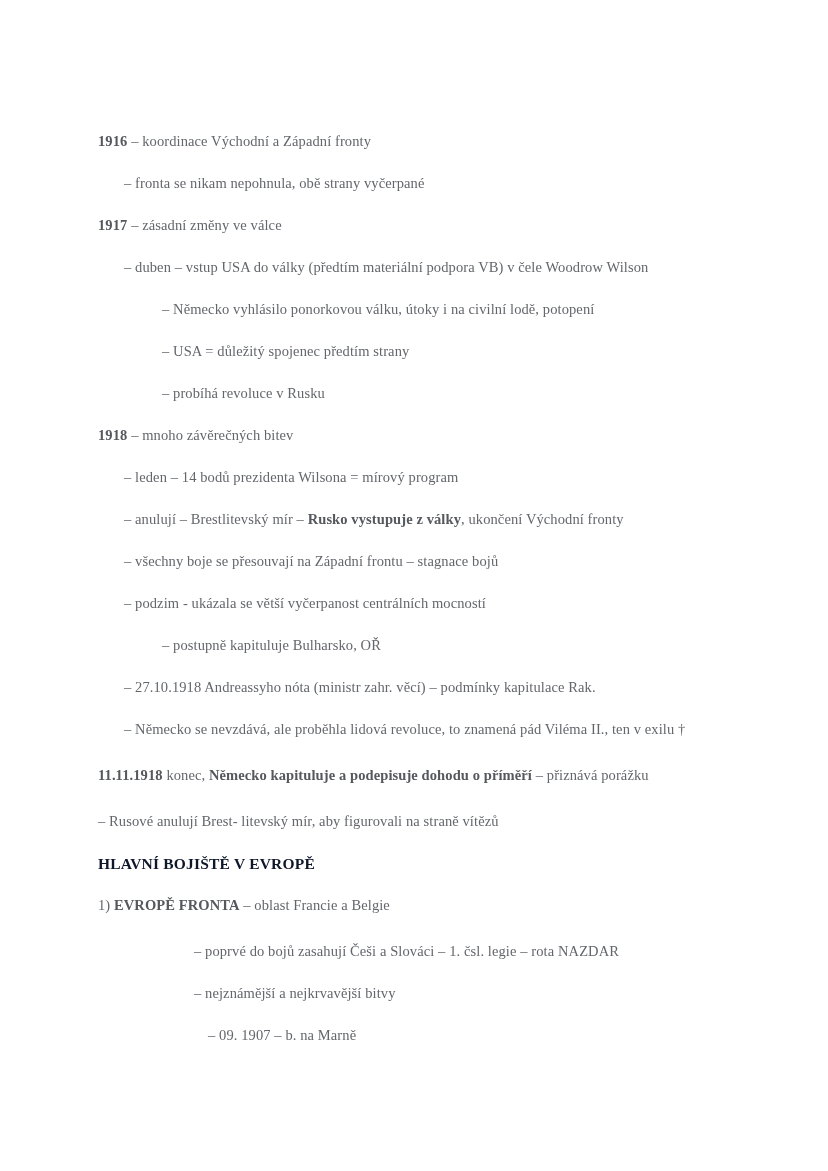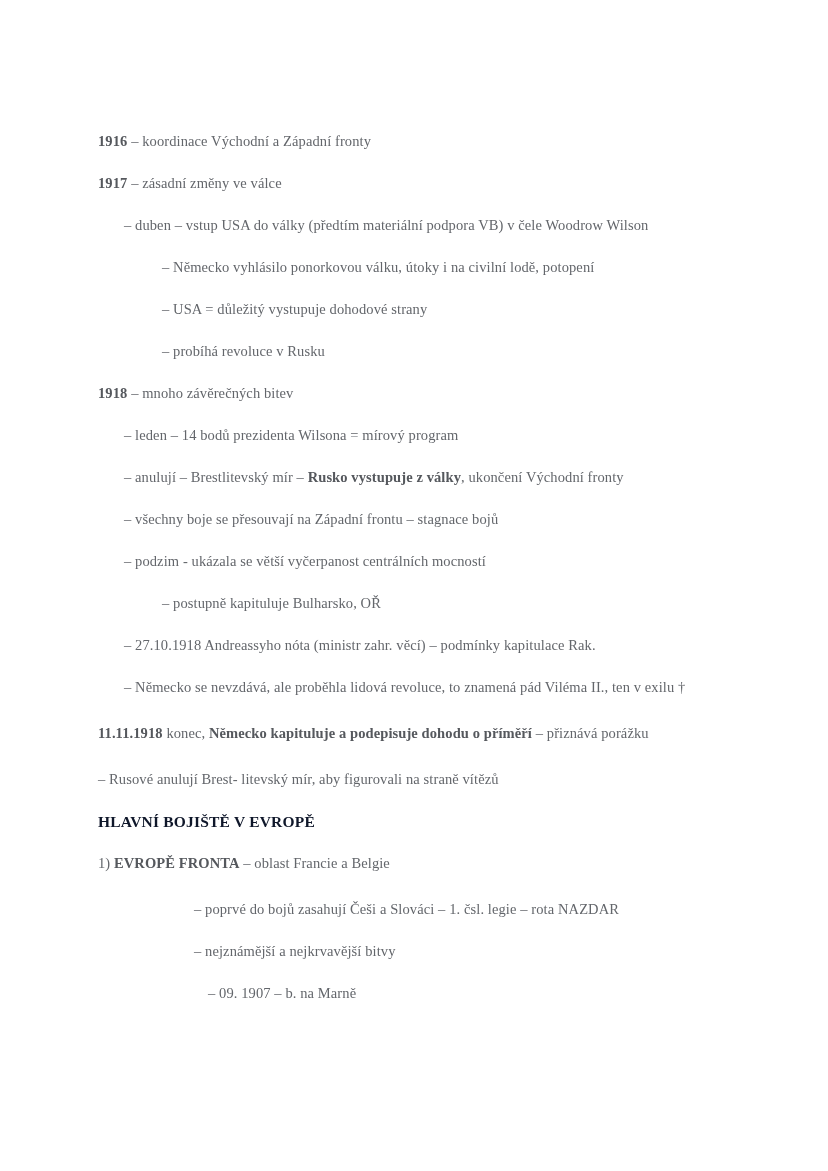--- a/index.html
+++ b/index.html
@@ -60,28 +60,29 @@
   .gap-xl { margin-bottom: 22px; }
 </style>
 </head>
 <body>
 
 <div class="page">
   <div class="doc-body">
 
     <p class="line lvl0"><b class="b">1916</b><span> – koordinace Východní a Západní fronty</span></p>
 
+    <p class="line lvl1">– fronta se nikam nepohnula, obě strany vyčerpané</p>
 
     <p class="line lvl0"><b class="b">1917</b><span> – zásadní změny ve válce</span></p>
 
     <p class="line lvl1">– duben – vstup USA do války (předtím materiální podpora VB) v čele Woodrow Wilson</p>
 
     <p class="line lvl2">– Německo vyhlásilo ponorkovou válku, útoky i na civilní lodě, potopení</p>
 
-    <p class="line lvl2">– USA = důležitý vystupuje dohodové strany</p>
+    <p class="line lvl2">– USA = důležitý spojenec předtím strany</p>
 
     <p class="line lvl2">– probíhá revoluce v Rusku</p>
 
     <p class="line lvl0"><b class="b">1918</b><span> – mnoho závěrečných bitev</span></p>
 
     <p class="line lvl1">– leden – 14 bodů prezidenta Wilsona = mírový program</p>
 
     <p class="line lvl1"><span>– anulují – Brestlitevský mír – </span><b class="b">Rusko vystupuje z války</b><span>, ukončení Východní fronty</span></p>
 
     <p class="line lvl1">– všechny boje se přesouvají na Západní frontu – stagnace bojů</p>

